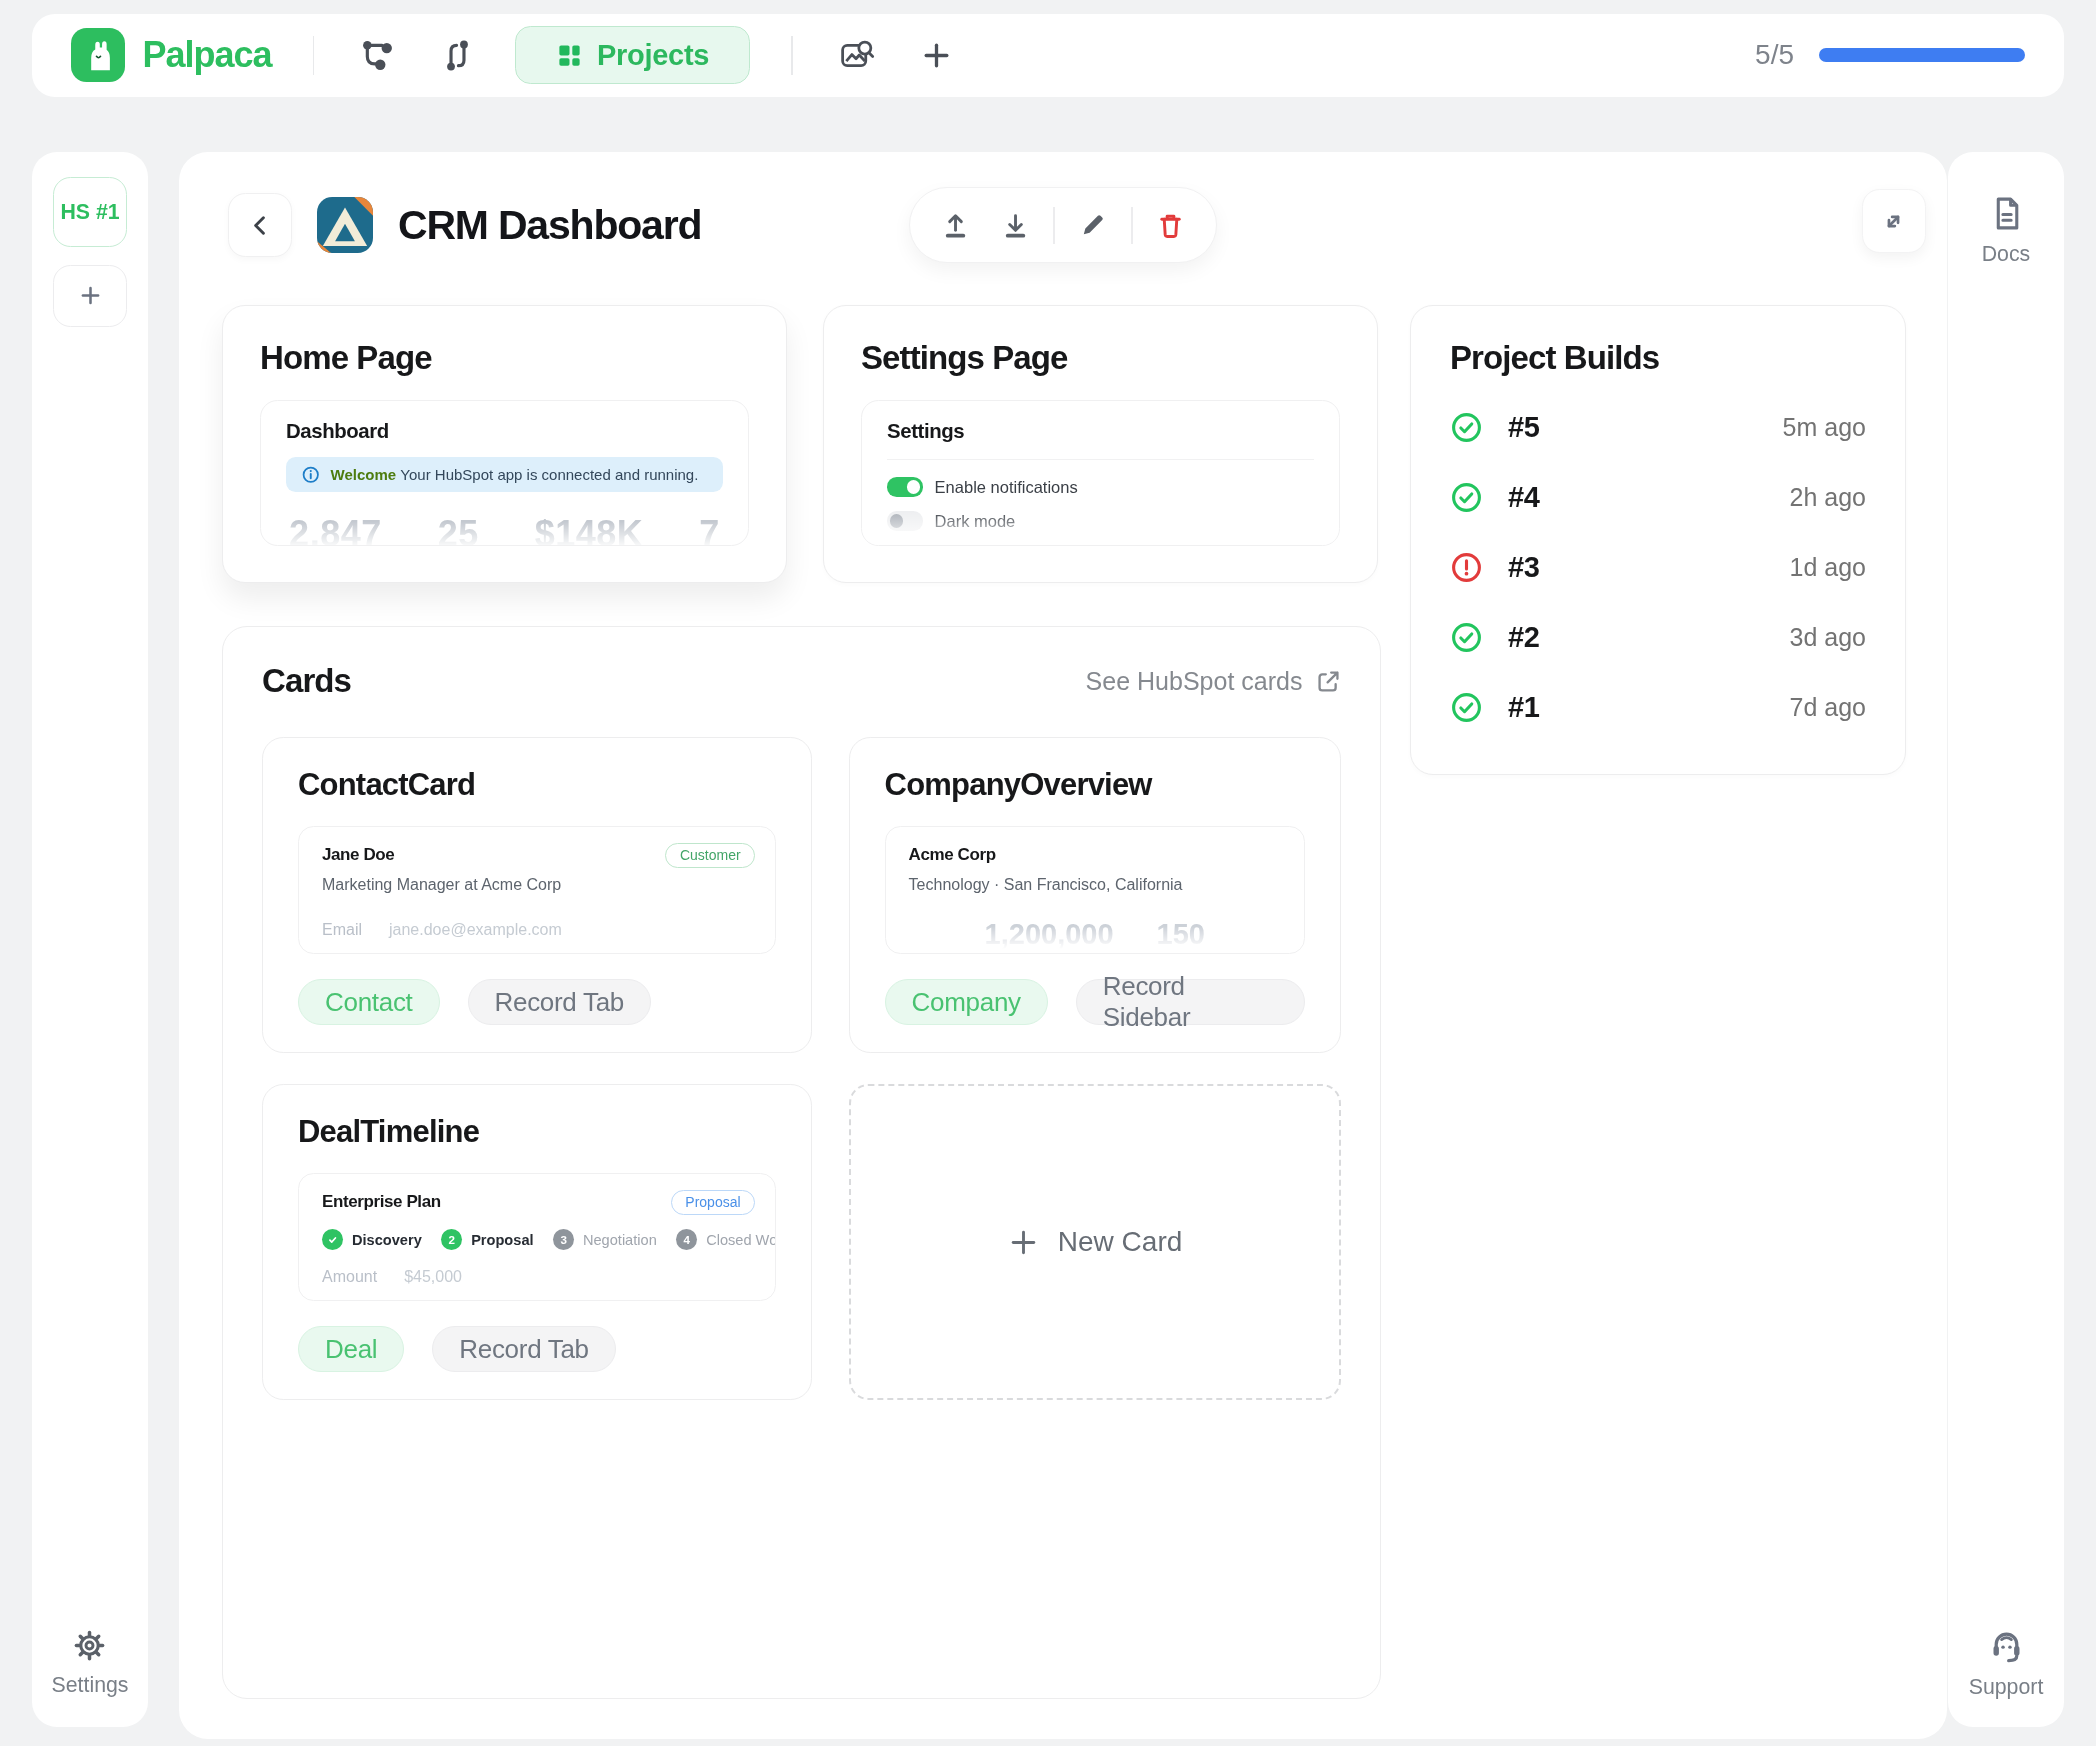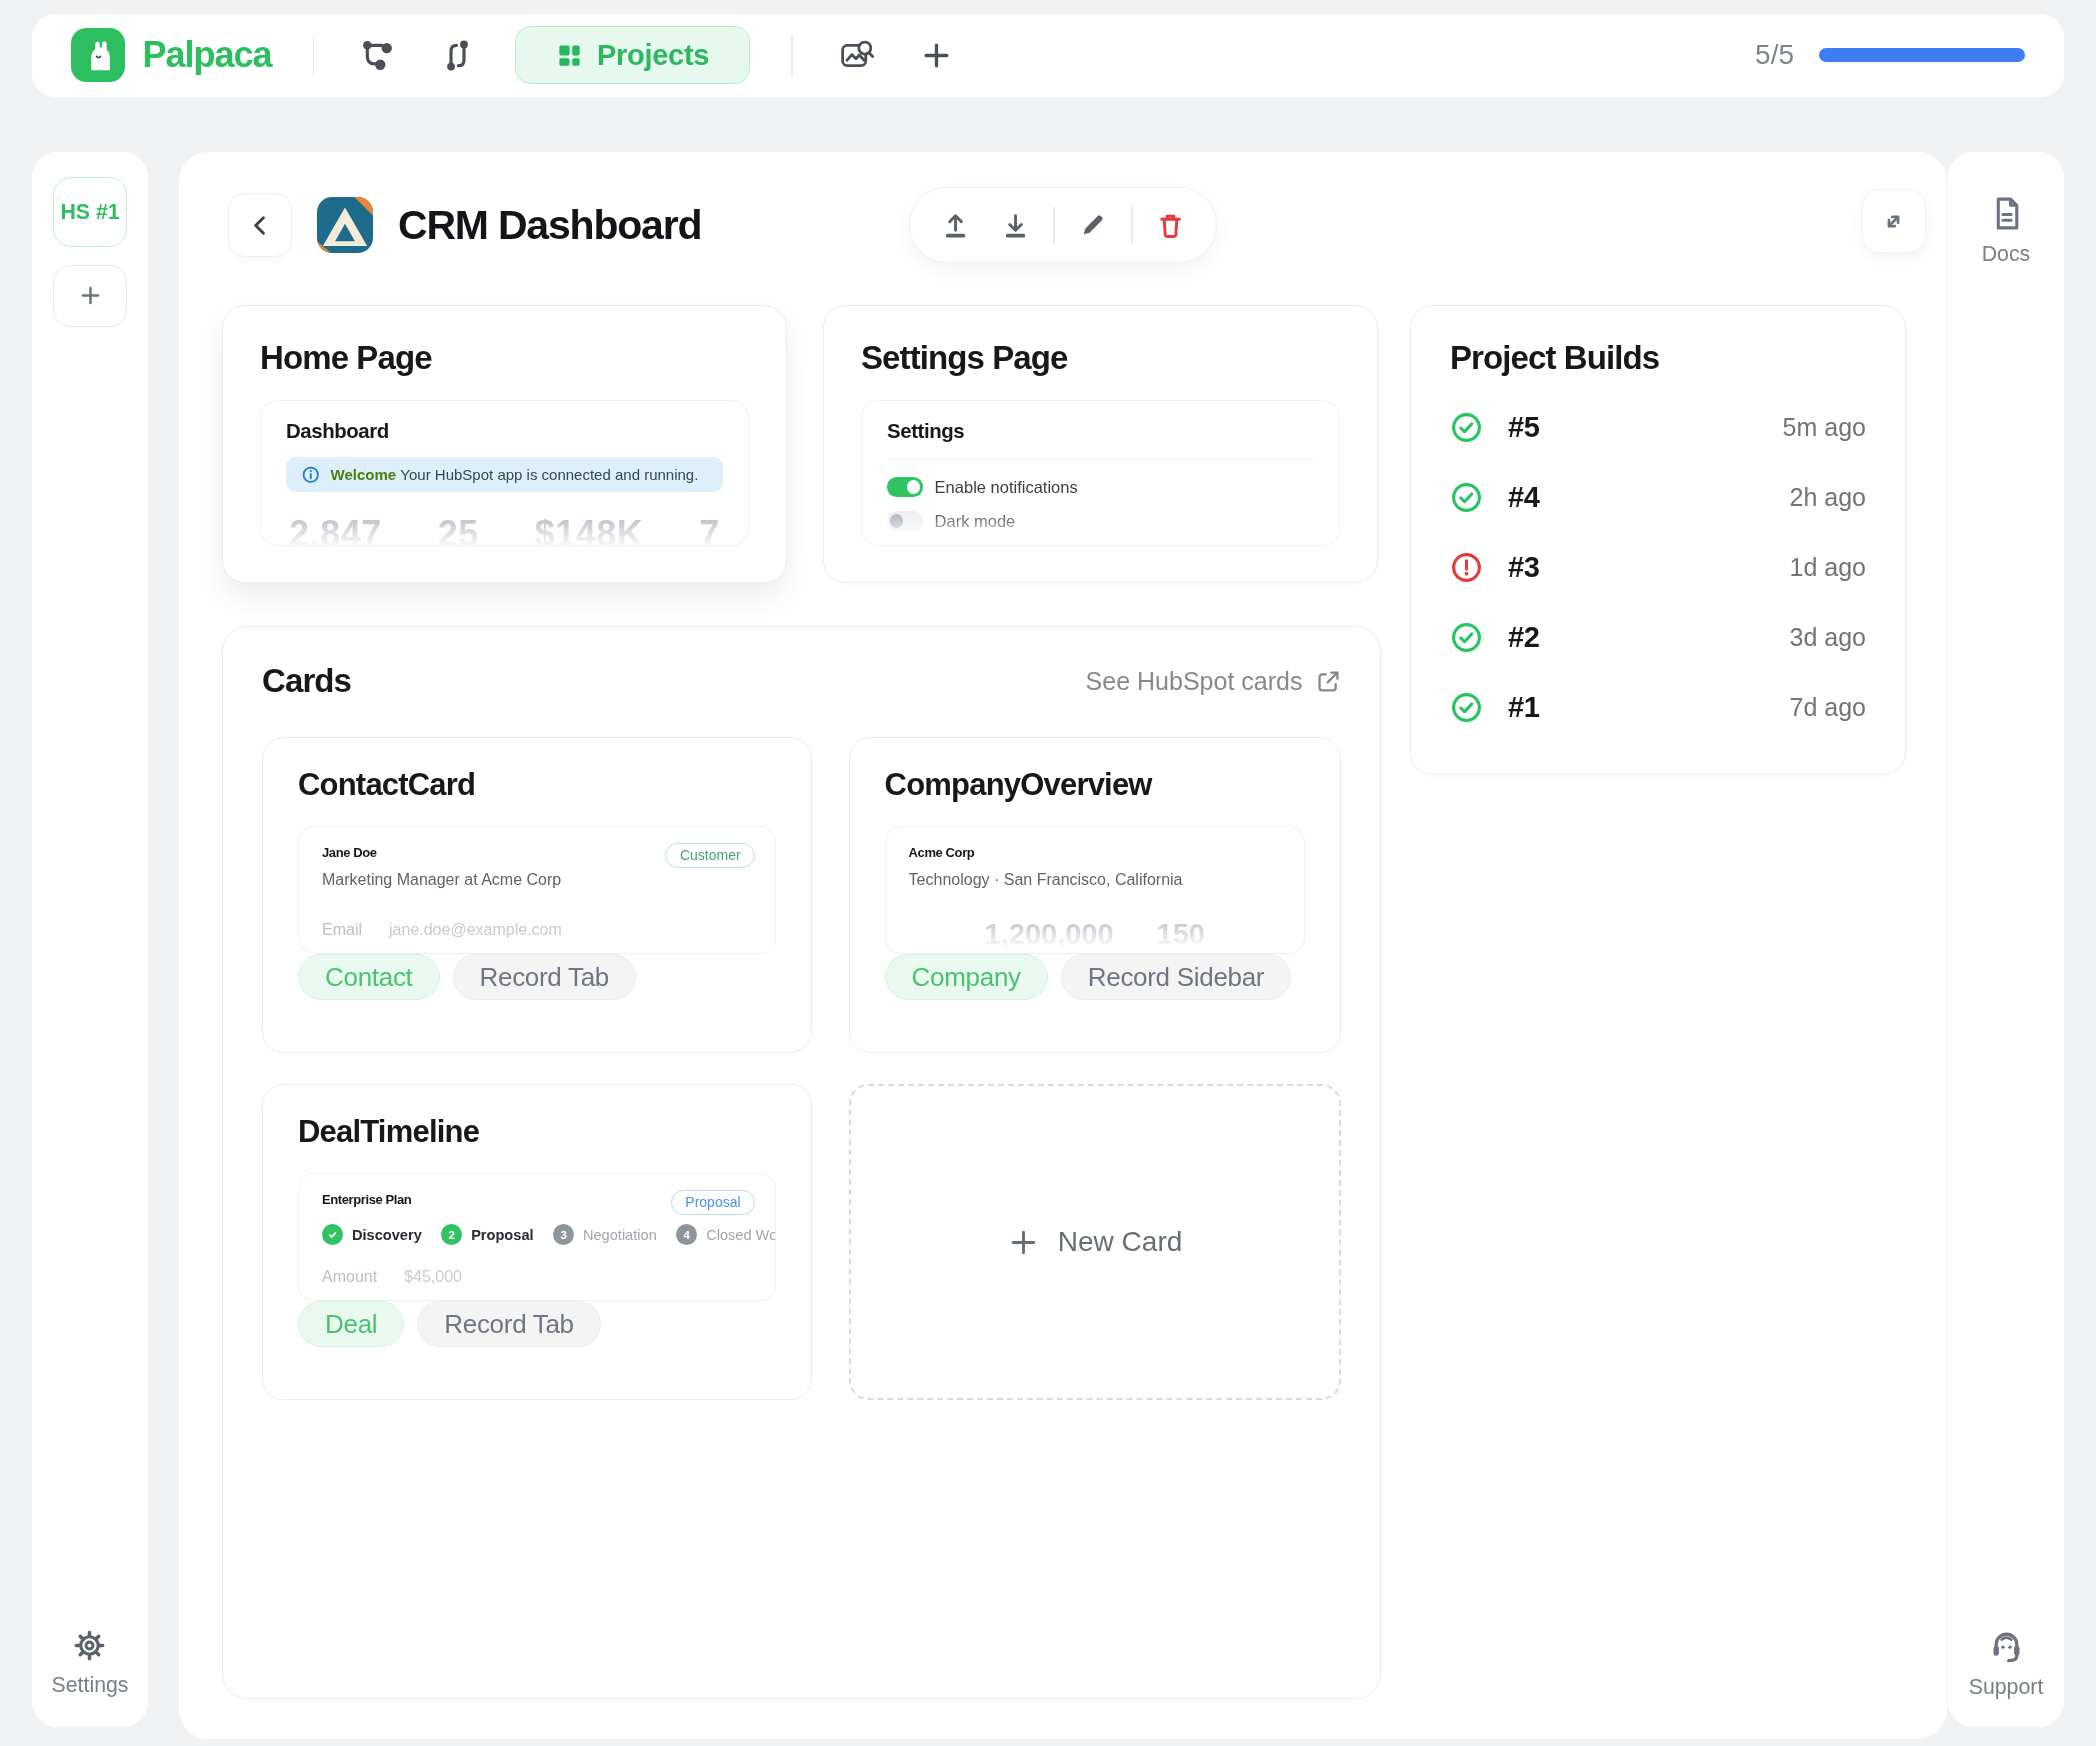--- a/index.html
+++ b/index.html
@@ -102,34 +102,34 @@
     border:1.9px solid #ededee; border-radius:25px; padding:35px 39px; background:#fff; }
   .cards-head { display:flex; align-items:center; }
   .see-link { margin-left:auto; display:flex; align-items:center; gap:13.6px; font-size:25px;
     color:#85898f; cursor:pointer; background:none; border:none; font-family:inherit; }
   .cards-grid { margin-top:37px; display:grid; grid-template-columns:1fr 1fr; gap:31px 37px; }
   .hs-card { border:1.9px solid #ededee; border-radius:21.3px; padding:29px 35px; height:316px;
     background:#fff; }
   .hs-card h3 { font-size:31px; font-weight:700; letter-spacing:-0.8px; }
   .hs-preview { margin-top:23px; border:1.9px solid #f0f0f1; border-radius:15.5px; padding:17.5px 23px;
     height:128px; position:relative; overflow:hidden; }
-  .rec-title { font-size:13px; font-weight:700; letter-spacing:-0.4px; }
+  .rec-title { font-size:17px; font-weight:700; letter-spacing:-0.4px; }
   .rec-badge { position:absolute; right:19.4px; top:15.5px; font-size:14px; padding:3.9px 13.6px;
     border-radius:13.6px; background:#fff; }
   .rec-badge.green { border:1.5px solid #bfe6cc; color:#43a568; }
   .rec-badge.blue { border:1.5px solid #bcd8f8; color:#4a90e8; }
   .rec-sub { margin-top:11.6px; font-size:16px; color:#5d646d; }
   .rec-field { position:absolute; left:23px; bottom:13.6px; display:flex; gap:27px; font-size:16px; }
   .rec-field .f-lbl { color:#b9bfc8; }
   .rec-field .f-val { color:#c5cbd2; }
   .company-stats { position:absolute; left:0; right:0; bottom:1.9px; display:flex;
     justify-content:center; gap:43px; font-size:29px; font-weight:700; color:#ccd1d8;
     -webkit-mask-image:linear-gradient(180deg,#000 25%,transparent 95%);
             mask-image:linear-gradient(180deg,#000 25%,transparent 95%); }
-  .tags { display:flex; gap:13px; }
+  .tags { margin-top:25px; display:flex; gap:28px; }
   .tag { height:46px; padding:0 26px; border-radius:23px; font-size:26px; display:flex;
     align-items:center; letter-spacing:-0.3px; }
   .tag.green { background:#e9f9ef; color:#49c271; border:1.5px solid #d8f3e2; }
   .tag.gray { background:#f4f4f5; color:#6f7680; border:1.5px solid #ececee; }
 
   
   .steps { margin-top:17.5px; display:flex; align-items:center; }
   .step { display:flex; align-items:center; gap:8.7px; flex:0 0 auto; }
   .step .dot { width:21.3px; height:21.3px; border-radius:50%; display:flex; align-items:center;
     justify-content:center; color:#fff; font-size:11.6px; font-weight:700; }

